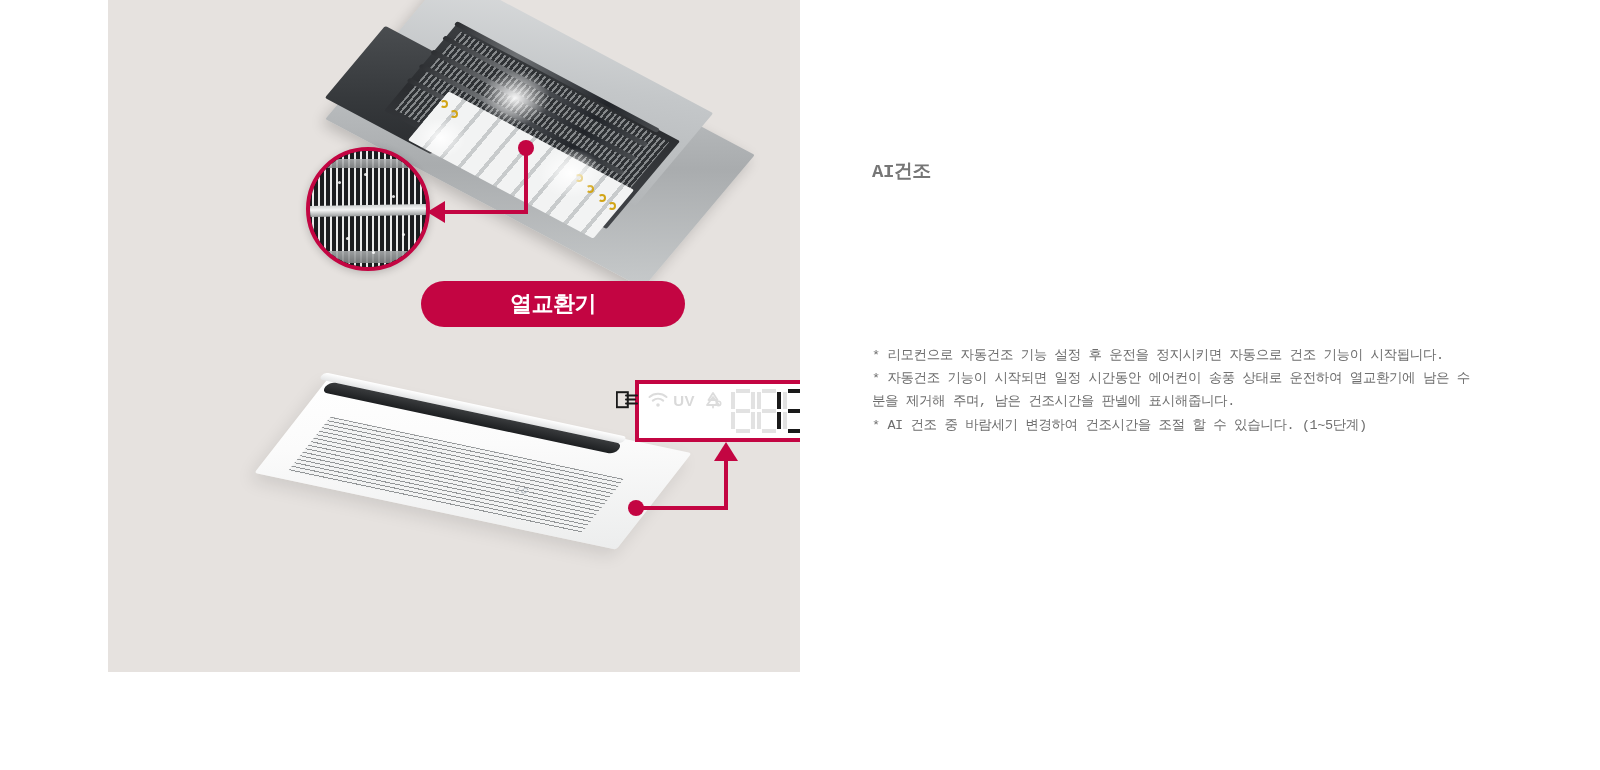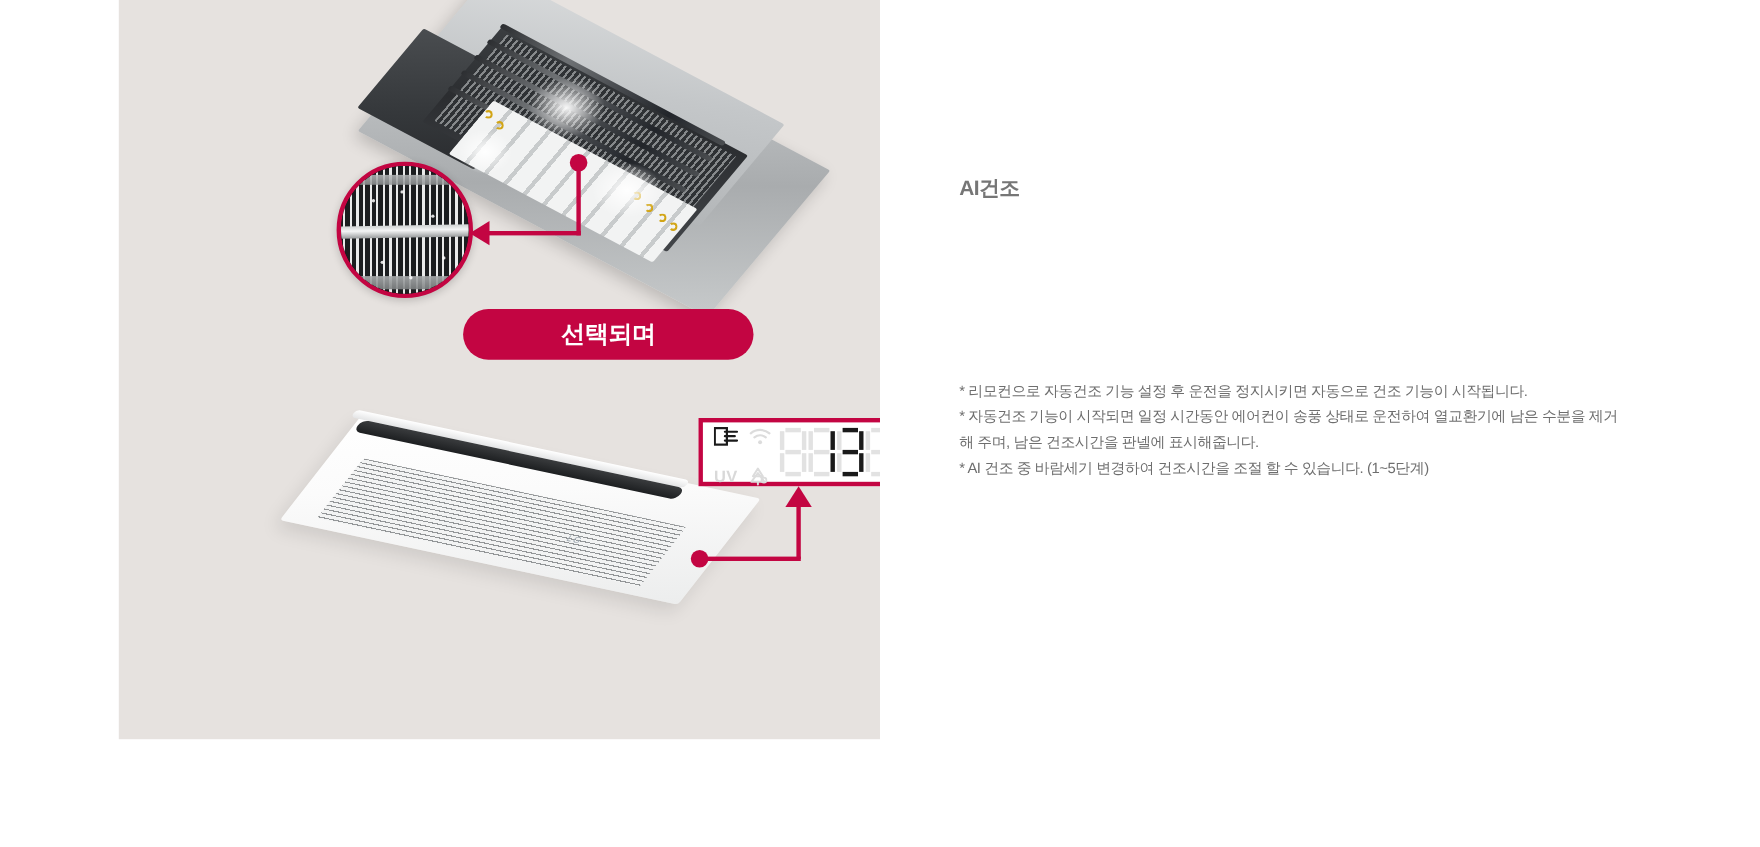--- a/index.html
+++ b/index.html
@@ -265,23 +265,23 @@
     width: 180px; height: 62px;
     background: #ffffff;
     border: 4px solid #c30542;
     display: flex;
     align-items: center;
     padding: 4px 8px;
     gap: 6px;
   }
   .lcd-icons {
     display: flex;
-    flex-direction: column;
-    justify-content: flex-start;
-    gap: 18px;
+    flex-direction: row;
+    justify-content: flex-end;
+    gap: 3px;
     width: 76px;
     height: 100%;
   }
   .lcd-row {
     display: flex;
     align-items: center;
     height: 24px;
     gap: 8px;
     padding-left: 2px;
   }
@@ -317,20 +317,21 @@
   .seg-f { left: 0px;  top: 3px;   width: 4px;  height: 17px; }
   .seg-g { left: 5px;  top: 20px;  width: 14px; height: 4px; }
 
   
   .text-col {
     position: absolute;
     left: 872px;
     top: 0px;
     width: 640px;
     height: 770px;
+    font-family: Liberation Mono, monospace;
   }
   .eyebrow {
     position: absolute;
     left: 0; top: 158px;
     font-size: 19px;
     font-weight: 700;
     color: #767676;
     letter-spacing: -0.5px;
   }
   .headline {
@@ -412,21 +413,21 @@
     </div>
 
     <div class="conn" style="left:314px; top:140px; width:120px; height:100px;">
       <div class="dot" style="left:96px; top:0px;"></div>
       <div class="seg-v" style="left:102px; top:8px; width:4px; height:66px;"></div>
       <div class="seg-h" style="left:22px; top:70px; width:84px; height:4px;"></div>
       <div class="arrow-left" style="left:5px; top:61px;"></div>
     </div>
 
     <div class="badge badge-1">
-      <span>선택되며</span>
+      <span>열교환기</span>
     </div>
 
     <div class="unit-closed">
       <div class="uc-panel"></div>
       <div class="uc-grille"></div>
       <div class="uc-vane2"></div>
       <div class="uc-vane"></div>
       <div class="uc-logo">LG</div>
     </div>
 

